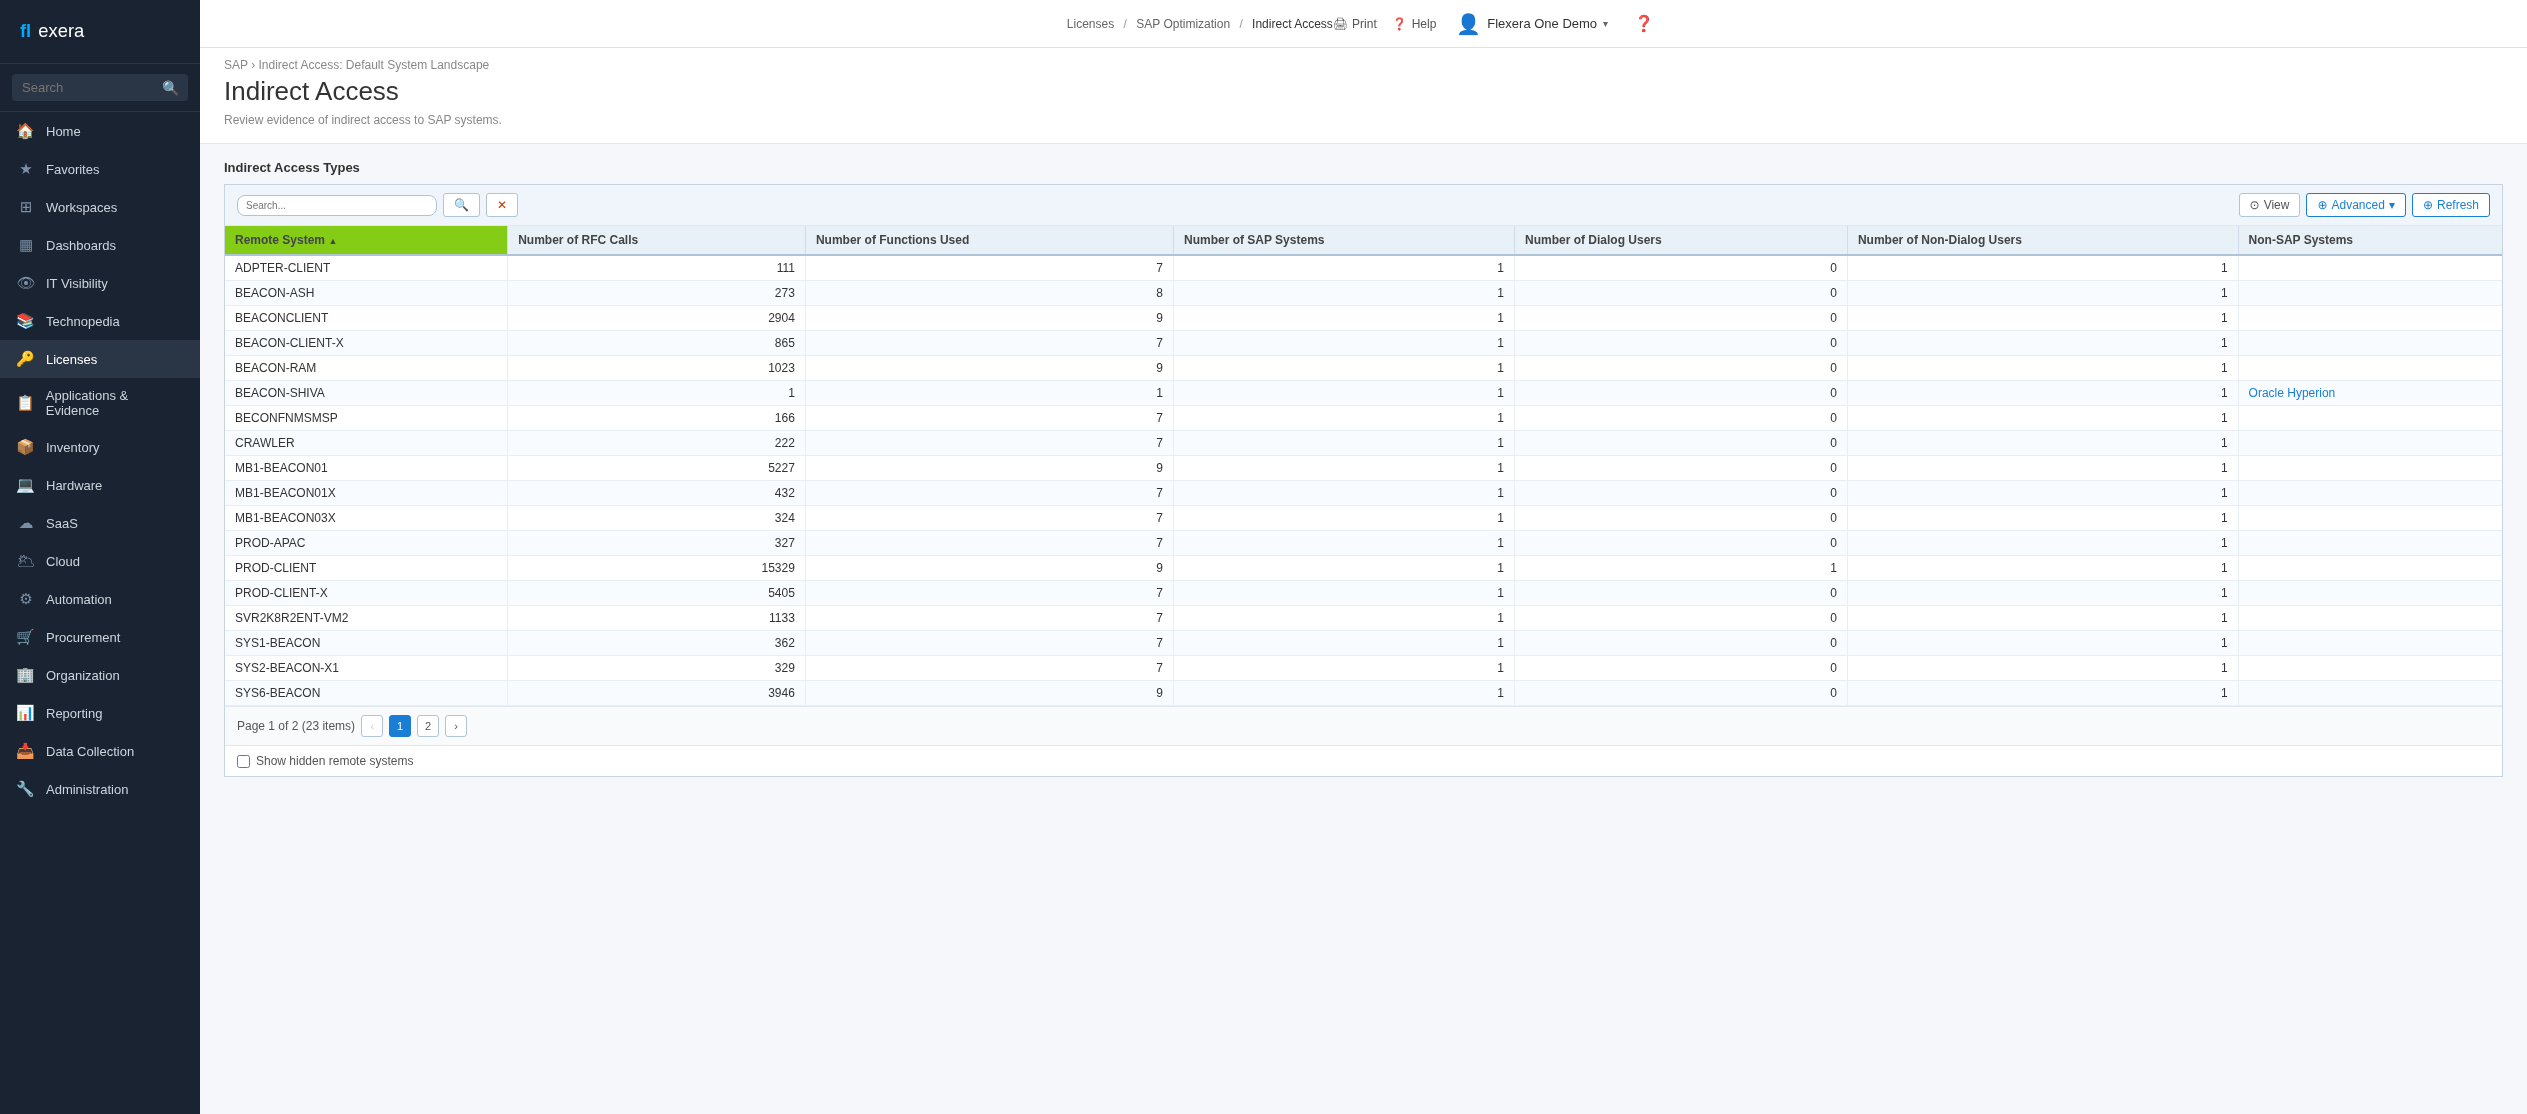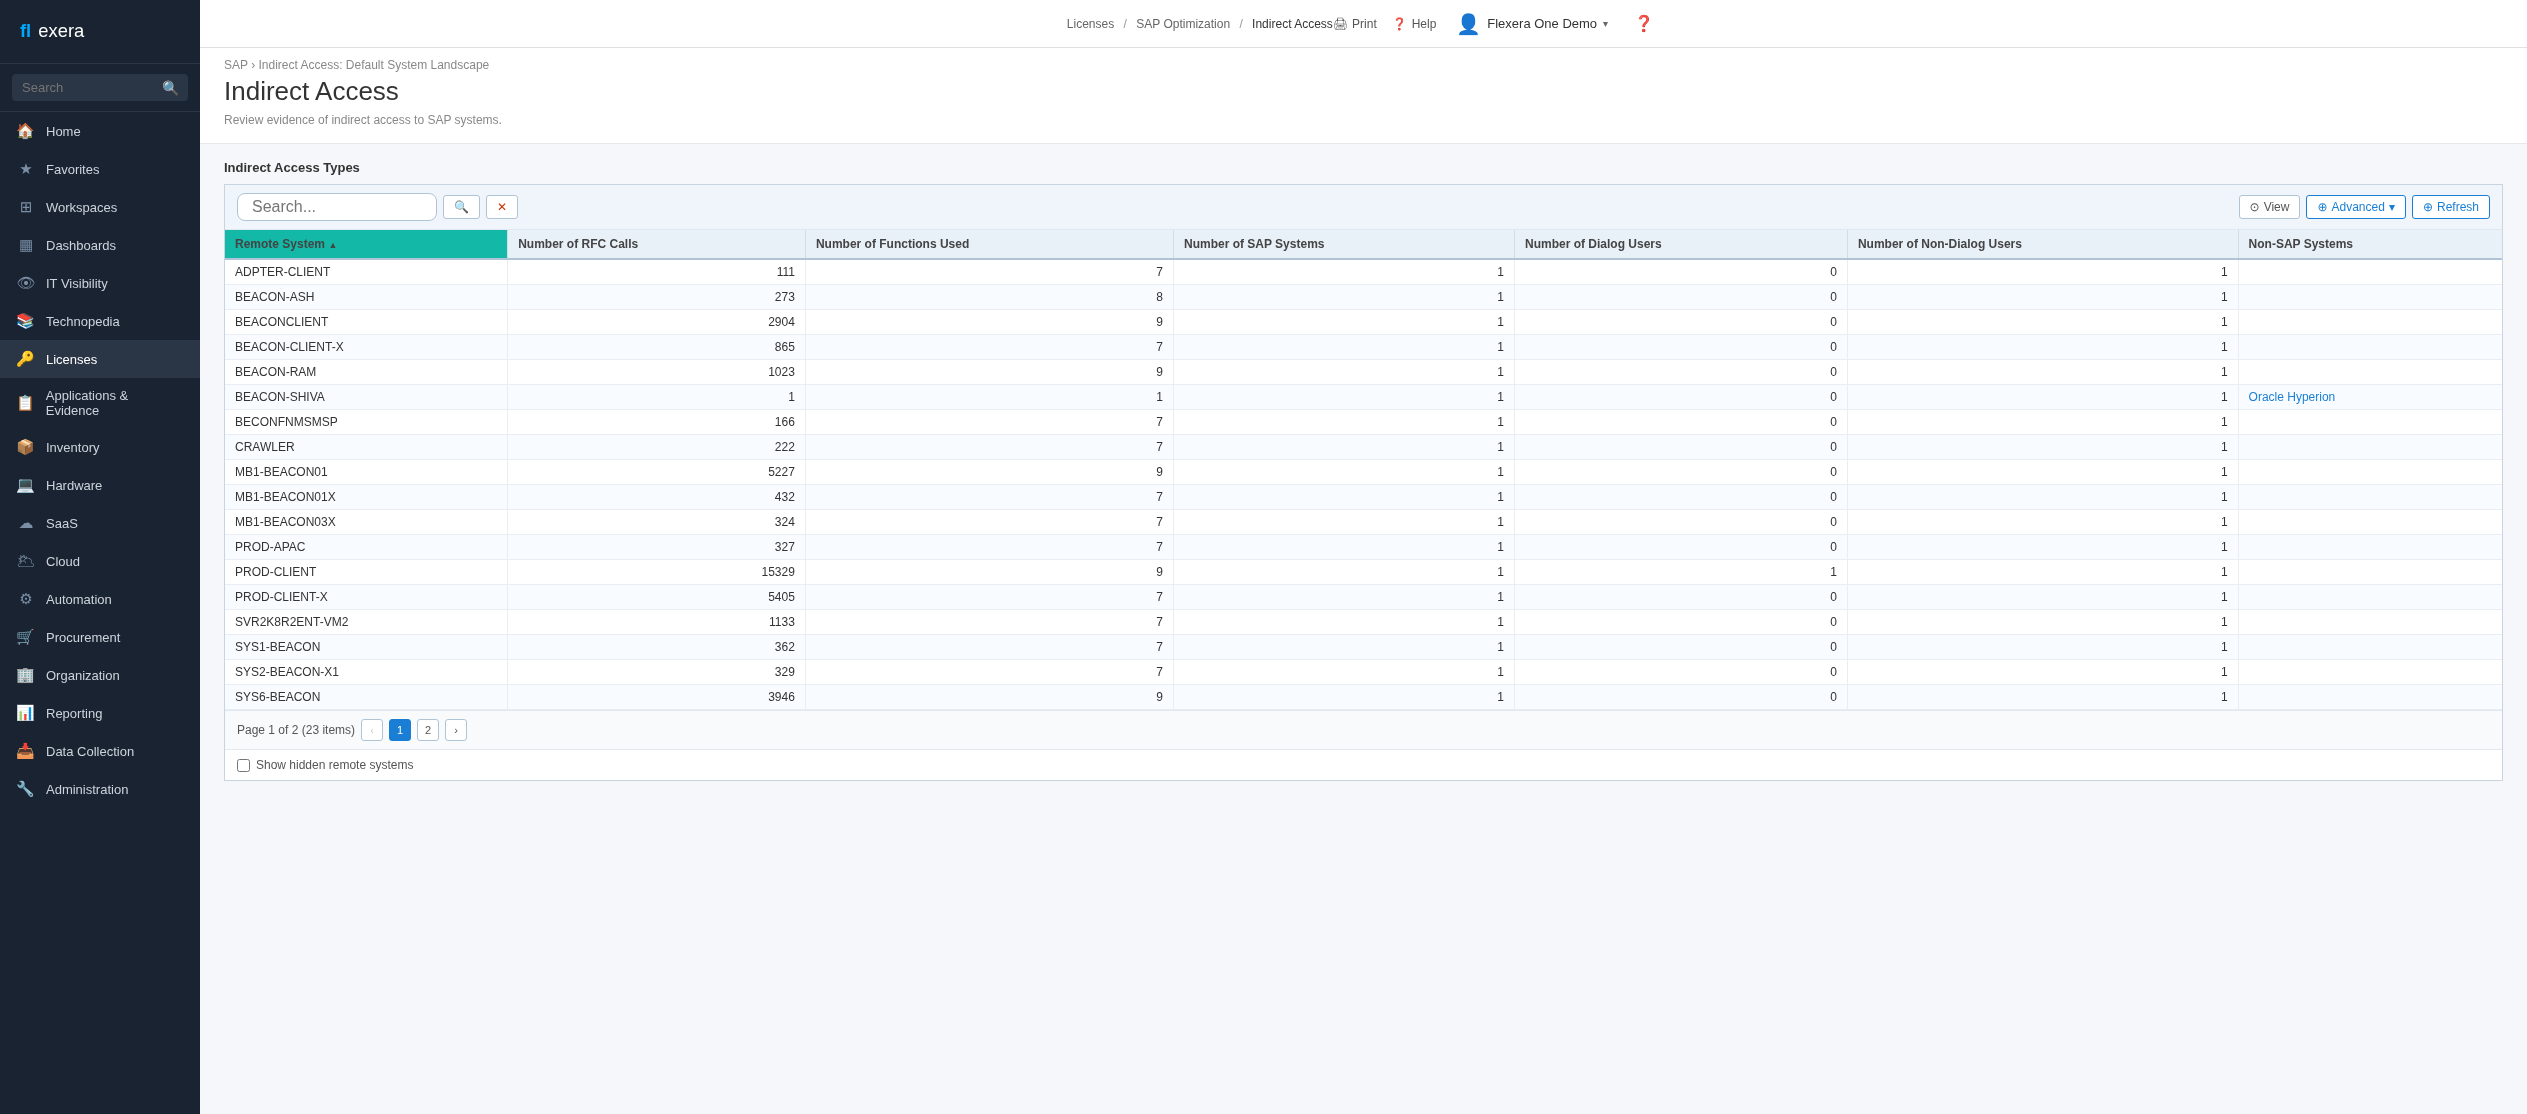--- a/index.html
+++ b/index.html
@@ -155,22 +155,22 @@
       justify-content: space-between;
       padding: 8px 12px;
       border-bottom: 1px solid #e0e8f0;
       background: #f0f5fb;
     }
     .toolbar-left { display: flex; align-items: center; gap: 6px; }
     .toolbar-right { display: flex; align-items: center; gap: 6px; }
     .search-box {
       border: 1px solid #b0c4d8;
       border-radius: 8px;
-      padding: 4px 14px;
-      font-size: 16px;
+      padding: 4px 8px;
+      font-size: 10px;
       width: 200px;
       color: #555;
     }
     .toolbar-btn {
       display: flex;
       align-items: center;
       gap: 4px;
       padding: 4px 10px;
       border: 1px solid #b0c4d8;
       background: #fff;
@@ -196,21 +196,21 @@
       padding: 7px 10px;
       text-align: left;
       border-right: 1px solid #d0dce8;
       border-bottom: 2px solid #b0c4d8;
       color: #444;
       font-weight: 600;
       font-size: 12px;
       white-space: nowrap;
     }
     thead th:last-child { border-right: none; }
-    thead th.sorted { background: #14b8a6; }
+    thead th.sorted { background: #84cc16; }
     tbody tr { border-bottom: 1px solid #e8eef4; }
     tbody tr:nth-child(even) { background: #f8fbff; }
     tbody td {
       padding: 5px 10px;
       border-right: 1px solid #e8eef4;
       color: #333;
       font-size: 12px;
     }
     tbody td:last-child { border-right: none; }
     td.num { text-align: right; }

